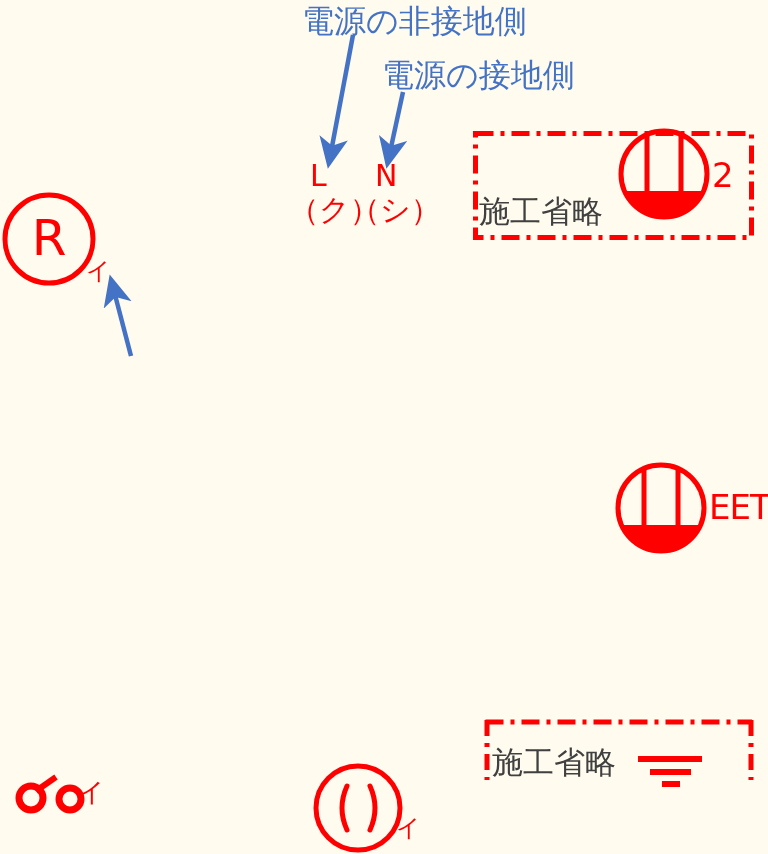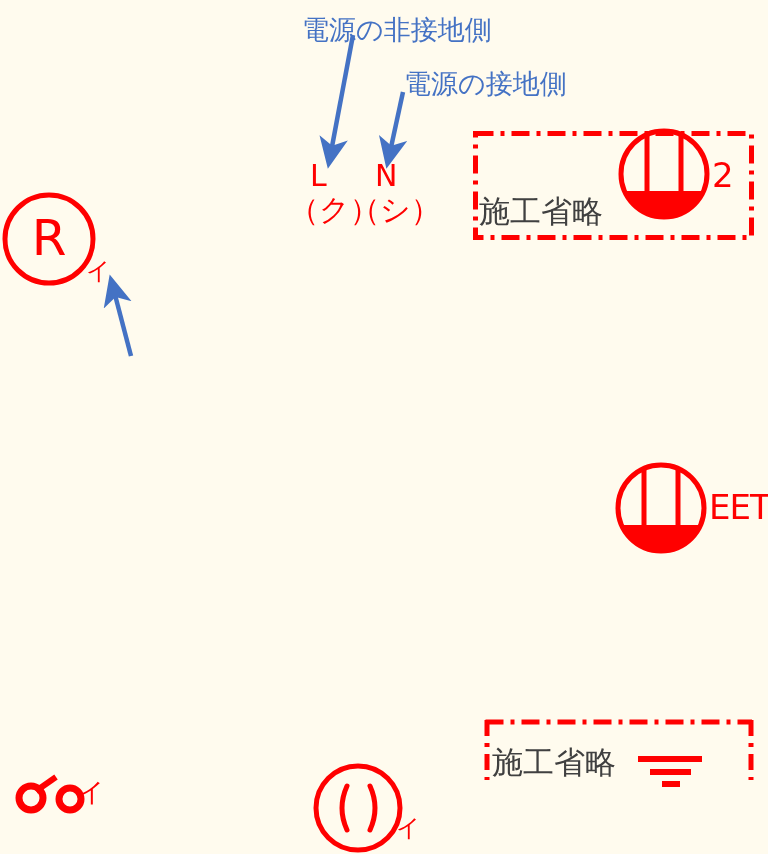--- a/index.html
+++ b/index.html
@@ -19,25 +19,24 @@
     width: 768px;
     height: 854px;
     background: #FFFBEE;
     overflow: hidden;
   }
   .abs { position: absolute; }
 
   
   .note-blue {
     color: #4472C4;
-    font-size: 27px;
+    font-size: 32px;
     line-height: 1.22;
     white-space: pre;
     font-family: "DejaVu Sans", "Liberation Sans", sans-serif;
-    margin-top: 12px;
   }
   .label-red {
     color: #FF0000;
     white-space: pre;
     font-family: "DejaVu Sans", "Liberation Sans", sans-serif;
   }
   .terminal-letter {
     font-size: 30px;
     letter-spacing: 0px;
   }
@@ -64,21 +63,21 @@
   }
   svg { display: block; overflow: visible; }
 </style>
 </head>
 <body>
 
 <div id="stage">
 
   <div class="abs note-blue" style="left:302px; top:2px;">電源の非接地側</div>
 
-  <div class="abs note-blue" style="left:404px; top:56px;text-align:right;">電源の接地側</div>
+  <div class="abs note-blue" style="left:382px; top:56px;text-align:right;">電源の接地側</div>
 
   <svg class="abs" style="left:0; top:0; width:768px; height:854px; pointer-events:none;">
     <defs>
       <marker id="ah" markerWidth="7" markerHeight="7" refX="3.2" refY="3.2" orient="auto" markerUnits="strokeWidth">
         <path d="M0,0 L7,3.2 L0,6.4 L1.8,3.2 Z" fill="#4472C4"></path>
       </marker>
     </defs>
     <line x1="353" y1="35" x2="331" y2="152" stroke="#4472C4" stroke-width="4.5" marker-end="url(#ah)"></line>
     <line x1="403" y1="92" x2="390" y2="152" stroke="#4472C4" stroke-width="4.5" marker-end="url(#ah)"></line>
     <line x1="131" y1="356" x2="114" y2="291" stroke="#4472C4" stroke-width="4.5" marker-end="url(#ah)"></line>

